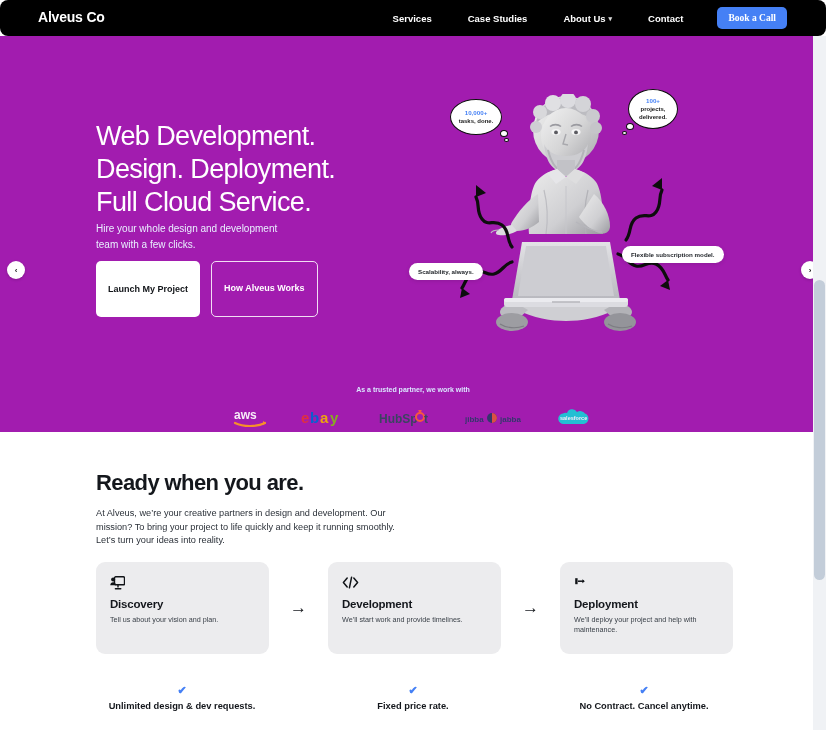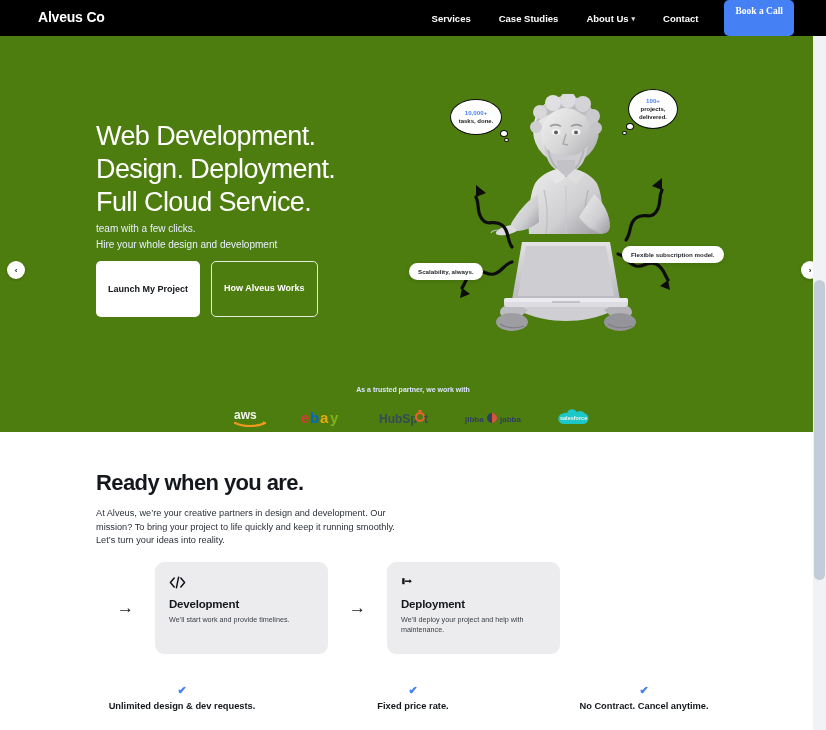--- a/index.html
+++ b/index.html
@@ -8,47 +8,47 @@
     font-family: "Liberation Sans", sans-serif;
     background: #ffffff;
     overflow: hidden;
   }
   .page { position: relative; width: 826px; height: 730px; overflow: hidden; }
 
   
   .navbar {
     position: absolute; top: 0; left: 0; width: 826px; height: 36px;
     background: #000000;
-    display: flex; align-items: center;
+    display: flex; align-items: center; border-radius: 8px;
   }
   .brand {
     position: absolute; left: 38px; top: 9px;
     color: #ffffff; font-size: 14px; font-weight: 700; letter-spacing: -0.2px;
   }
   .nav-links {
-    position: absolute; right: 32px; top: 0; height: 36px;
-    display: flex; gap: 0px;
+    position: absolute; right: 39px; top: 0; height: 36px;
+    display: flex; align-items: center; gap: 8px;
   }
   .nav-link {
     color: #ffffff; font-size: 9.5px; font-weight: 600;
     padding: 0 14px; white-space: nowrap; cursor: pointer;
     display: flex; align-items: center; gap: 3px;
   }
   .caret { font-size: 7px; opacity: .85; line-height: 1; }
   .nav-cta {
     background: #4580f5; color: #fff; font-size: 9.5px; font-weight: 700;
     border-radius: 5px; padding: 6px 11px; margin-left: 12px; cursor: pointer;
     white-space: nowrap;
     font-family: Liberation Serif, serif;
   }
 
   
   .hero {
     position: absolute; top: 36px; left: 0; width: 826px; height: 396px;
-    background: #4d7c0f; overflow: hidden;
+    background: #a21caf; overflow: hidden;
   }
   .hero-title {
     position: absolute; left: 96px; top: 84px;
     color: #ffffff; font-size: 27px; line-height: 33px;
     font-weight: 400; letter-spacing: -0.6px; white-space: nowrap;
   }
   .hero-sub {
     position: absolute; left: 96px; top: 185px;
     color: #e9f0ff; font-size: 10px; line-height: 16px; font-weight: 500;
   }
@@ -170,22 +170,22 @@
 
   <div class="hero">
 
     <div class="hero-title">
       <div>Web Development.</div>
       <div>Design. Deployment.</div>
       <div>Full Cloud Service.</div>
     </div>
 
     <div class="hero-sub">
+      <div>Hire your whole design and development</div>
       <div>team with a few clicks.</div>
-      <div>Hire your whole design and development</div>
     </div>
 
     <div class="hero-btns">
       <div class="btn-solid">Launch My Project</div>
       <div class="btn-ghost">How Alveus Works</div>
     </div>
 
     <div class="car-arrow car-left">‹</div>
     <div class="car-arrow car-right">›</div>
 
@@ -350,20 +350,33 @@
       </div>
     </div>
   </div>
 
   <div class="sect2">
     <div class="s2-title">Ready when you are.</div>
     <div class="s2-body">At Alveus, we’re your creative partners in design and development. Our mission? To bring your project to life quickly and keep it running smoothly. Let’s turn your ideas into reality.</div>
 
     <div class="cards">
 
+      <div class="card">
+        <div class="card-icon">
+          <svg width="15" height="14" viewBox="0 0 15 14">
+            <rect x="4.5" y="0.8" width="10" height="8" rx="1.2" fill="none" stroke="#111418" stroke-width="1.4"></rect>
+            <circle cx="3.1" cy="3.4" r="2" fill="#111418"></circle>
+            <path d="M0.3 9.2c0-1.8 1.3-3 2.8-3s2.8 1.2 2.8 3z" fill="#111418"></path>
+            <path d="M8 9v2.6" stroke="#111418" stroke-width="1.4"></path>
+            <path d="M5.4 12.8h5.4" stroke="#111418" stroke-width="1.4" stroke-linecap="round"></path>
+          </svg>
+        </div>
+        <div class="card-title">Discovery</div>
+        <div class="card-desc">Tell us about your vision and plan.</div>
+      </div>
 
       <div class="arrow-sep">→</div>
 
       <div class="card">
         <div class="card-icon">
           <svg width="17" height="13" viewBox="0 0 17 13">
             <path d="M5.2 2L1.4 6.5 5.2 11" stroke="#111418" stroke-width="1.5" fill="none" stroke-linecap="round" stroke-linejoin="round"></path>
             <path d="M11.8 2l3.8 4.5-3.8 4.5" stroke="#111418" stroke-width="1.5" fill="none" stroke-linecap="round" stroke-linejoin="round"></path>
             <path d="M9.6 1.2L7.4 11.8" stroke="#111418" stroke-width="1.5" stroke-linecap="round"></path>
           </svg>

